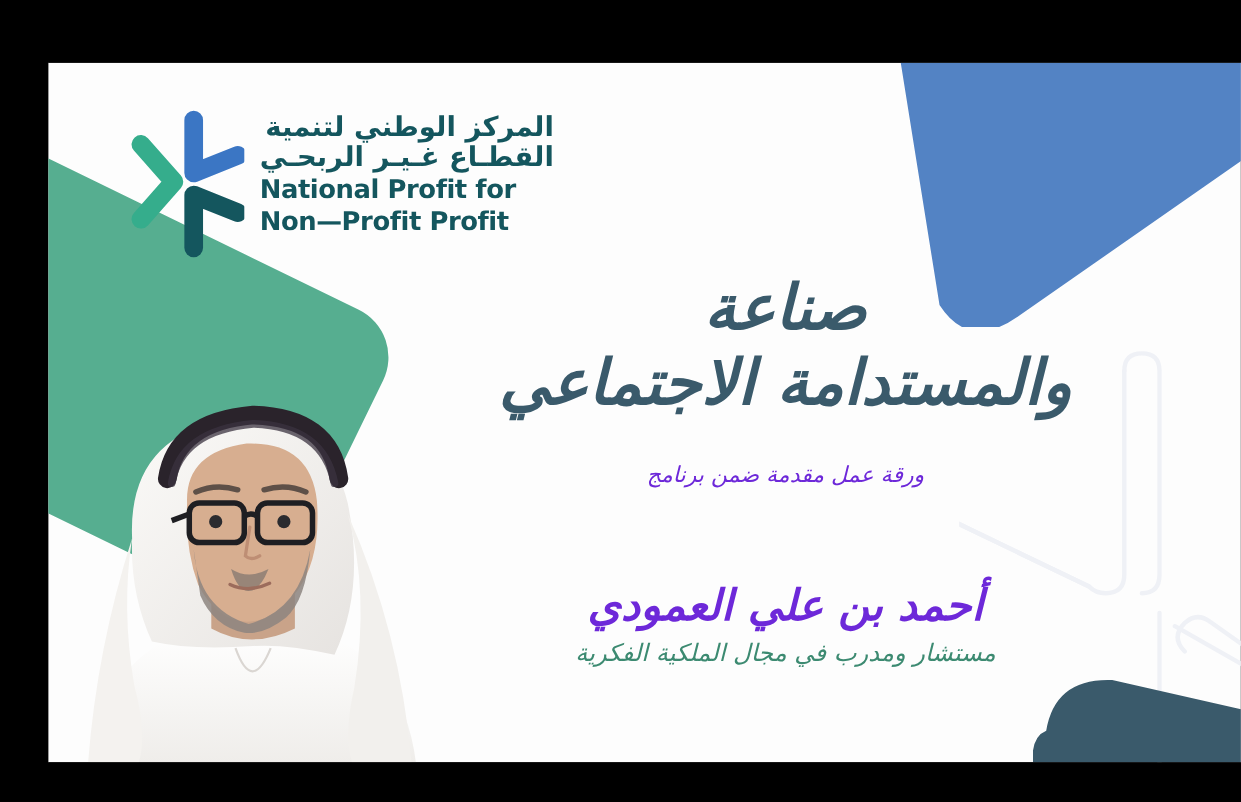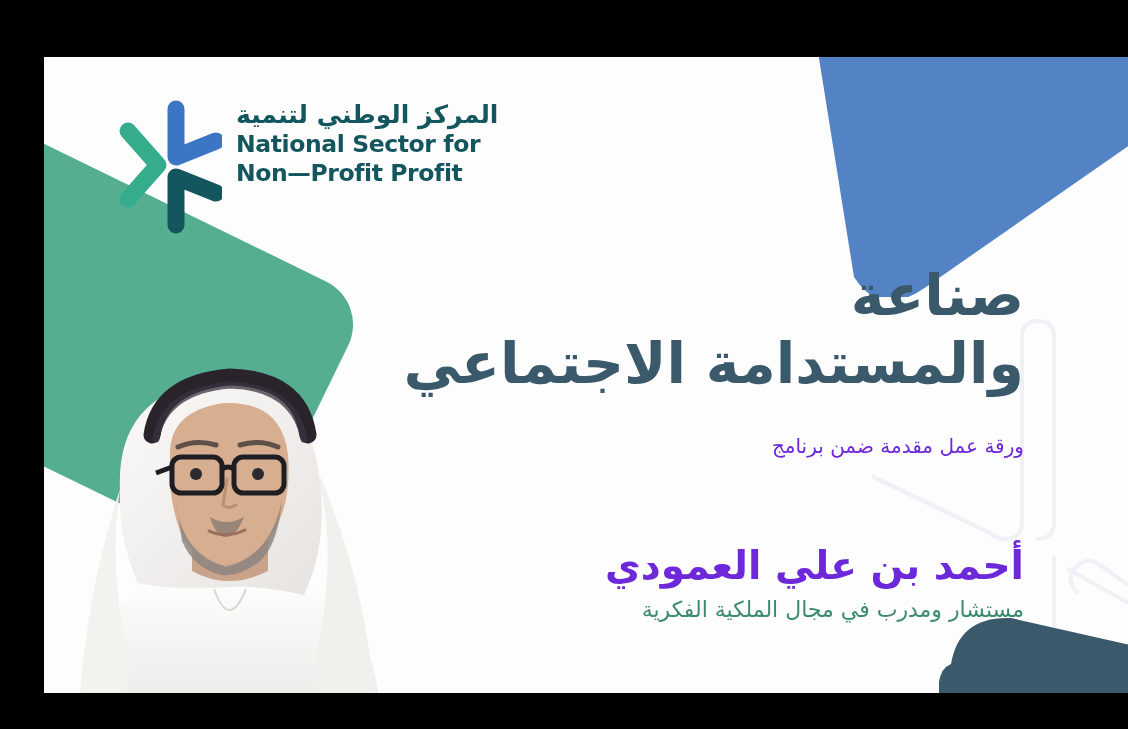--- a/index.html
+++ b/index.html
@@ -126,25 +126,26 @@
   }
   .logo-mark {
     width: 104px;
     height: 140px;
     flex: none;
   }
 
   
   .content {
     position: absolute;
-    left: 360px; top: 204px;
+    left: 360px; top: 189px;
     width: 620px;
     z-index: 30;
-    text-align: right;
+    text-align: center;
     direction: rtl;
+    font-style: italic;
   }
   .title {
     color: #3A5A6B;
     font-weight: bold;
     font-size: 57px;
     line-height: 1.20;
     letter-spacing: 0.5px;
     margin: 0;
   }
   .title .line {
@@ -270,21 +271,22 @@
       <svg class="logo-mark" viewBox="0 0 104 140" fill="none">
 
         <path d="M10 34 L40 68 L10 102" stroke="#35AD8C" stroke-width="17" stroke-linecap="round" stroke-linejoin="round" fill="none"></path>
 
         <path d="M58 12 L58 60 L98 44" stroke="#3B76C4" stroke-width="17" stroke-linecap="round" stroke-linejoin="round" fill="none"></path>
 
         <path d="M58 128 L58 80 L98 96" stroke="#14565E" stroke-width="17" stroke-linecap="round" stroke-linejoin="round" fill="none"></path>
       </svg>
       <div class="logo-text">
         <div class="logo-ar">المركز الوطني لتنمية</div>
-        <div class="logo-en">National Sector for</div>
+        <div class="logo-ar">القطـاع غـيـر الربحـي</div>
+        <div class="logo-en">National Profit for</div>
         <div class="logo-en">Non—Profit Profit</div>
       </div>
     </div>
 
     <div class="content">
       <h1 class="title">
         <span class="line">صناعة</span>
         <span class="line">والمستدامة الاجتماعي</span>
       </h1>
 

